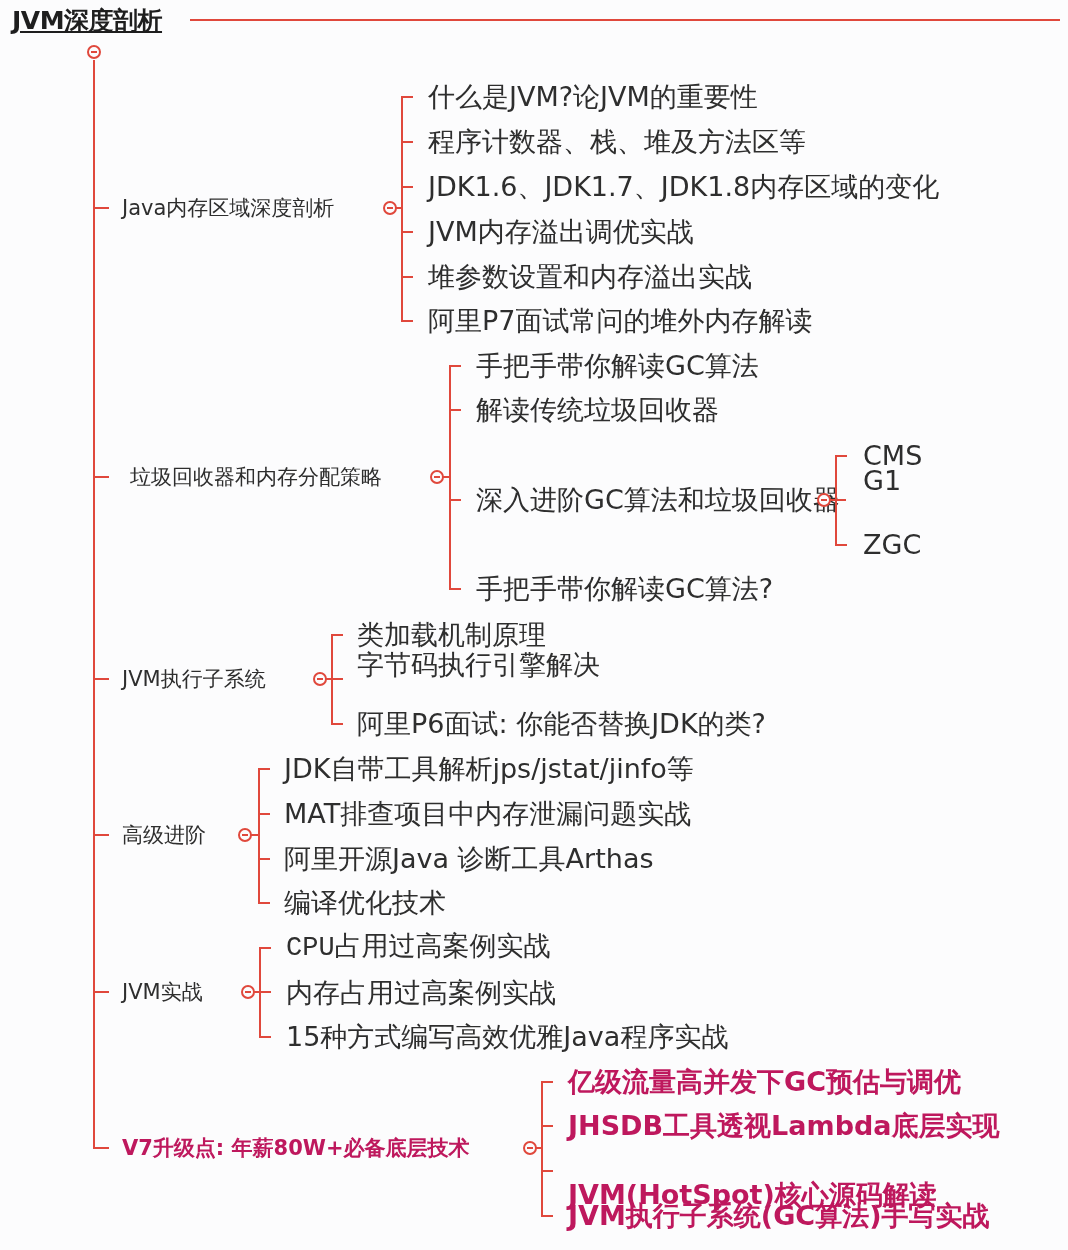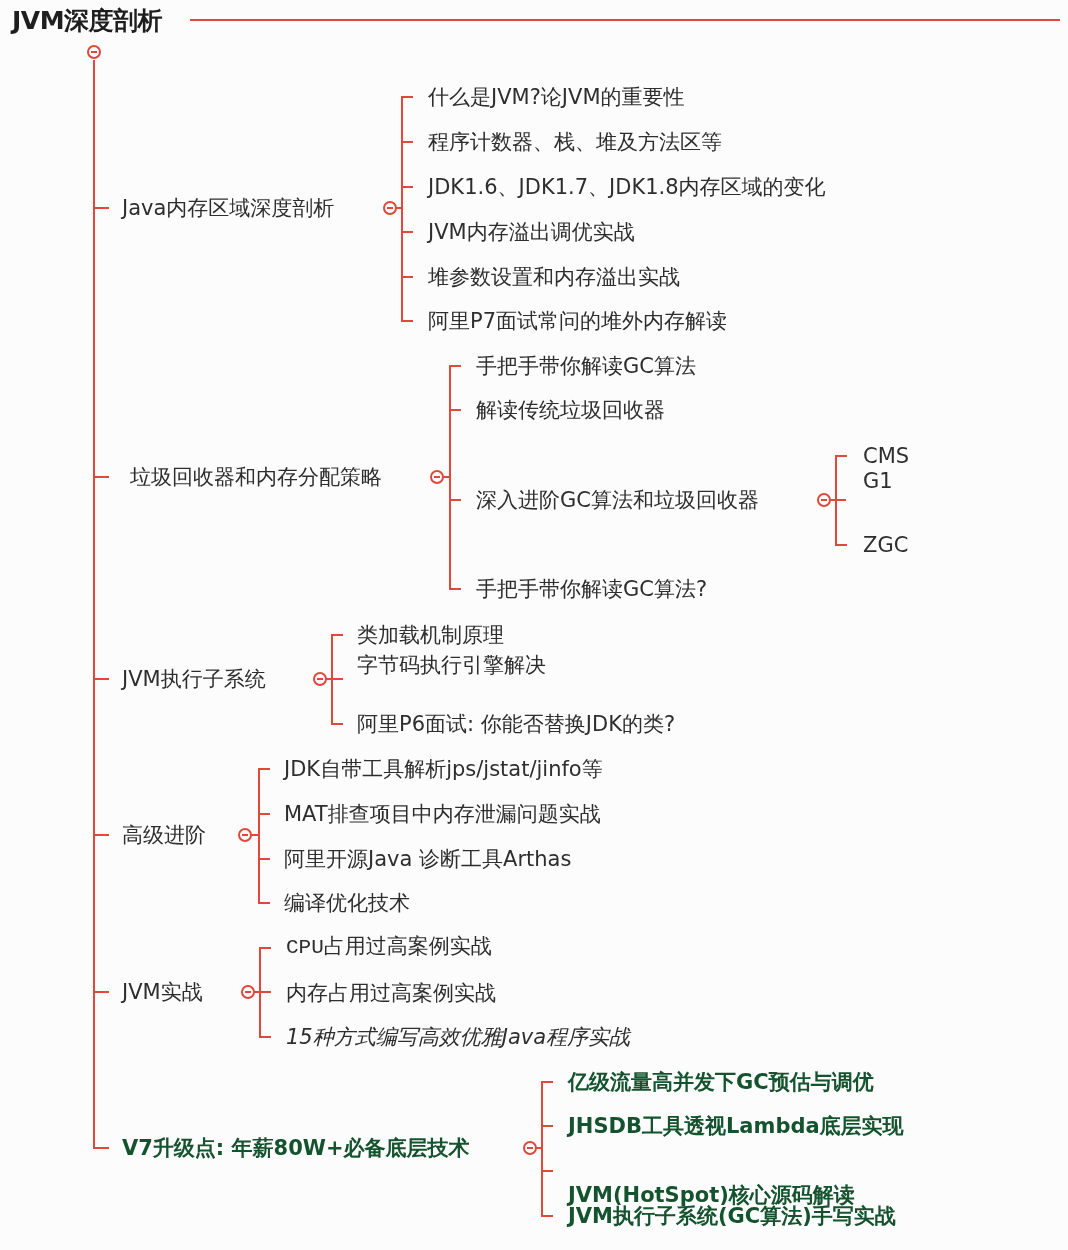--- a/index.html
+++ b/index.html
@@ -1,24 +1,24 @@
 <!DOCTYPE html>
 <html><head>
 <meta charset="utf-8">
 <style>
   html, body { margin:0; padding:0; }
   body { width:1068px; height:1250px; background:#fcfcfd; position:relative; overflow:hidden;
          font-family:"DejaVu Sans","Liberation Sans",sans-serif; color:#2b2b2b; }
-  .abs { position:absolute; }
+  .abs { position:absolute;text-decoration:underline; }
   .title { left:12px; top:4px; font-size:25px; font-weight:bold; color:#1e1e1e; letter-spacing:-0.5px; }
   .hline { position:absolute; height:2px; background:#e0483c; }
   .vline { position:absolute; width:2px; background:#e0483c; }
   .node { position:absolute; font-size:21px; line-height:26px; white-space:nowrap; color:#2e2e2e; transform:translateY(-50%); }
-  .leaf { position:absolute; font-size:21px; line-height:26px; white-space:nowrap; color:#2e2e2e; transform:translateY(-50%);text-align:right; }
-  .blue { color:#14532d; font-weight:bold; }
+  .leaf { position:absolute; font-size:27px; line-height:26px; white-space:nowrap; color:#2e2e2e; transform:translateY(-50%);text-align:right; }
+  .blue { color:#be185d; font-weight:bold; }
   .circ { position:absolute; width:14px; height:14px; border:2px solid #e0483c; border-radius:50%;
           background:#fcfcfd; transform:translate(-50%,-50%); box-sizing:border-box; }
   .circ::after { content:""; position:absolute; left:2px; right:2px; top:50%; height:2px; margin-top:-1px; background:#e0483c; }
 </style>
 </head>
 <body>
 
 <div class="abs title">JVM深度剖析</div>
 <div class="hline" style="left:190px; top:19px; width:870px;"></div>
 
@@ -95,21 +95,21 @@
 <div class="hline" style="left:93px; top:991px; width:16px;"></div>
 <div class="node" style="left:122px; top:992px;">JVM实战</div>
 <div class="hline" style="left:248px; top:991px; width:12px;"></div>
 <div class="circ" style="left:248px; top:992px;"></div>
 <div class="vline" style="left:259px; top:947px; height:90px;"></div>
 <div class="hline" style="left:259px; top:947px; width:12px;"></div>
 <div class="hline" style="left:259px; top:991px; width:12px;"></div>
 <div class="hline" style="left:259px; top:1036px; width:12px;"></div>
 <div class="leaf" style="left:286px; top:948px;font-family:Liberation Mono, monospace;">CPU占用过高案例实战</div>
 <div class="leaf" style="left:286px; top:993px;">内存占用过高案例实战</div>
-<div class="leaf" style="left:286px; top:1037px;font-style:italic;">15种方式编写高效优雅Java程序实战</div>
+<div class="leaf" style="left:286px; top:1037px;">15种方式编写高效优雅Java程序实战</div>
 
 <div class="hline" style="left:93px; top:1147px; width:16px;"></div>
 <div class="node blue" style="left:122px; top:1148px;">V7升级点: 年薪80W+必备底层技术</div>
 <div class="hline" style="left:530px; top:1147px; width:12px;"></div>
 <div class="circ" style="left:530px; top:1148px;"></div>
 <div class="vline" style="left:541px; top:1081px; height:136px;"></div>
 <div class="hline" style="left:541px; top:1081px; width:12px;"></div>
 <div class="hline" style="left:541px; top:1125px; width:12px;"></div>
 <div class="hline" style="left:541px; top:1170px; width:12px;"></div>
 <div class="hline" style="left:541px; top:1215px; width:12px;"></div>

